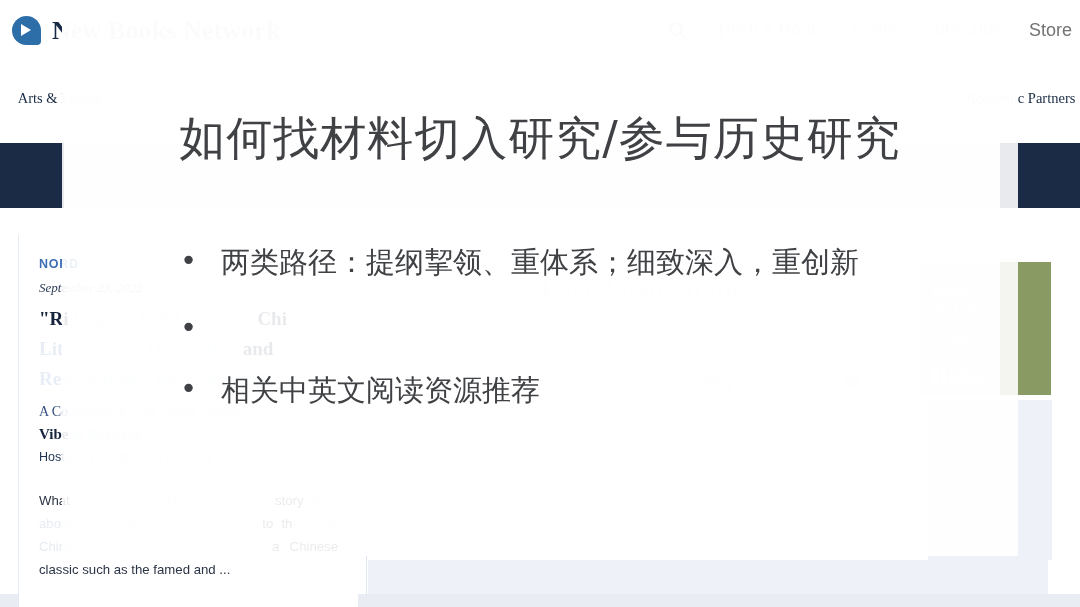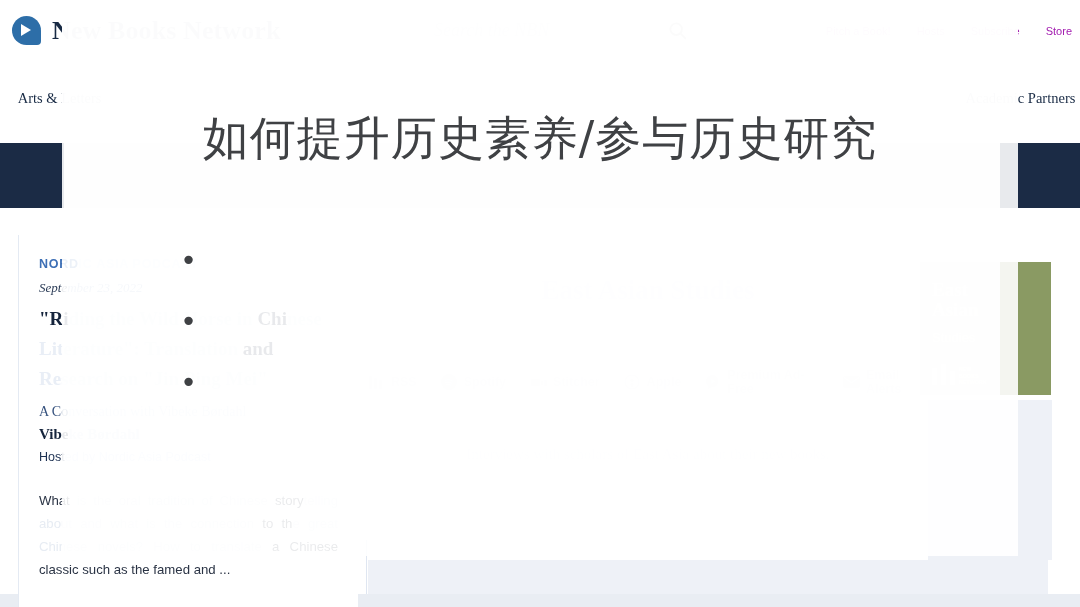--- a/index.html
+++ b/index.html
@@ -45,21 +45,21 @@
   .search-input::placeholder{color:#9aa7bd;opacity:1;}
   .search-btn{
     background:transparent;border:none;cursor:pointer;padding:0;margin-right:14px;
     display:flex;align-items:center;
   }
   .nav-right{
     position:absolute;right:8px;top:0;height:61px;
     display:flex;align-items:center;gap:26px;
   }
   .nav-right a{
-    color:#a21caf;font-size:11px;text-decoration:none;white-space:nowrap;
+    color:#737373;font-size:18px;text-decoration:none;white-space:nowrap;
   }
 
   
   .tabs{
     position:absolute;left:0;top:61px;width:1080px;height:76px;
     background:#ffffff;display:flex;align-items:stretch;
   }
   .tab{
     flex:1 1 0;display:flex;align-items:center;justify-content:center;
     text-align:center;border-right:1px solid #eceff4;
@@ -321,25 +321,27 @@
         <span>BOOKS</span><br>
         <span>NETWORK</span>
       </span>
     </div>
   </div>
 </div>
 
 <div id="overlay-top"></div>
 <div id="overlay"></div>
 
-<div class="slide-title">如何提升历史素养/参与历史研究</div>
+<div class="slide-title">如何找材料切入研究/参与历史研究</div>
 
 <div class="bullets">
   <div class="bullet">
     <span class="dot">•</span>
+    <span>两类路径：提纲挈领、重体系；细致深入，重创新</span>
   </div>
   <div class="bullet">
     <span class="dot">•</span>
   </div>
   <div class="bullet">
     <span class="dot">•</span>
+    <span>相关中英文阅读资源推荐</span>
   </div>
 </div>
 
 </body></html>

